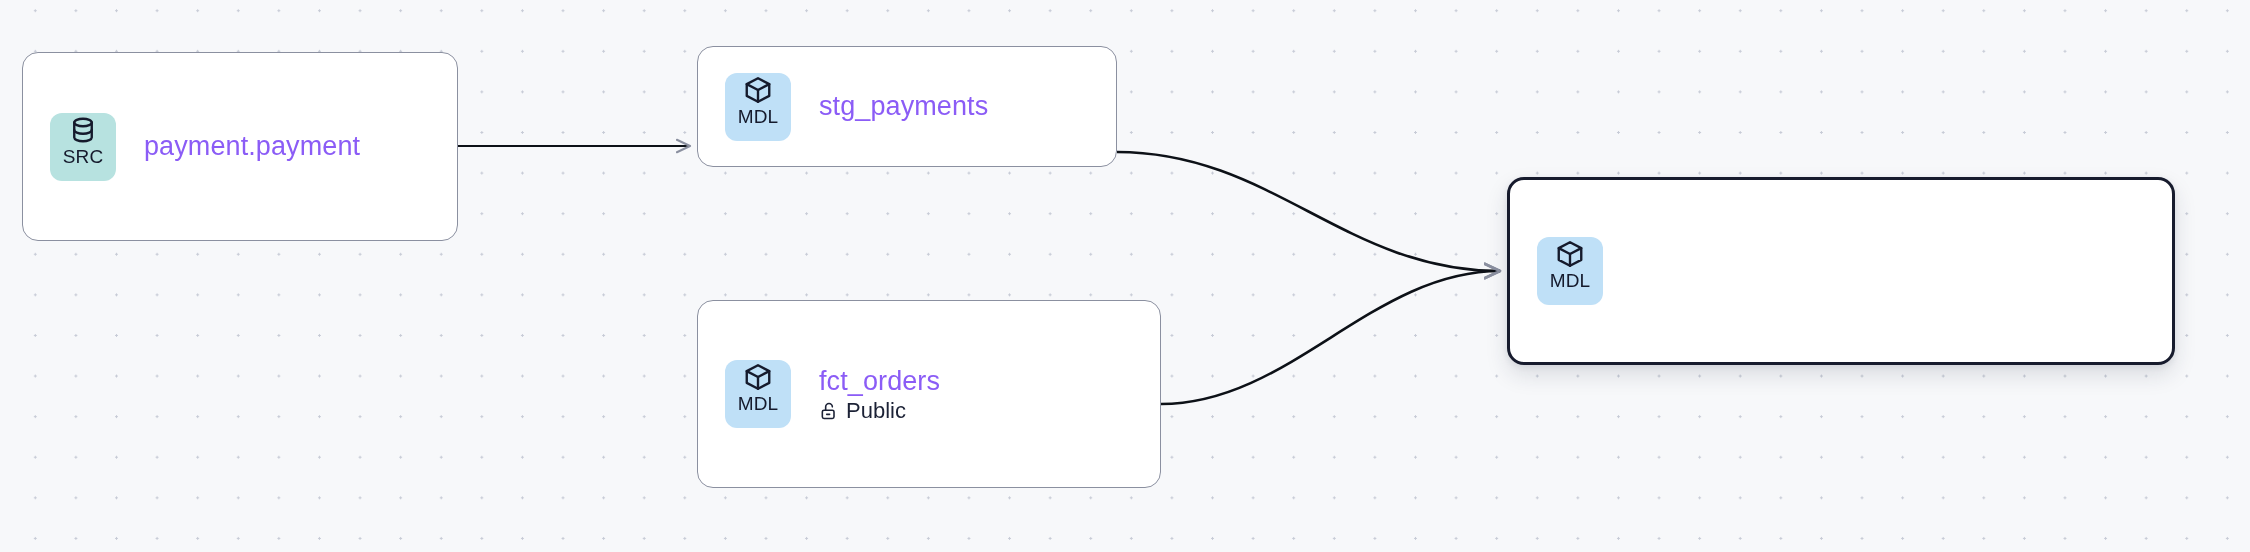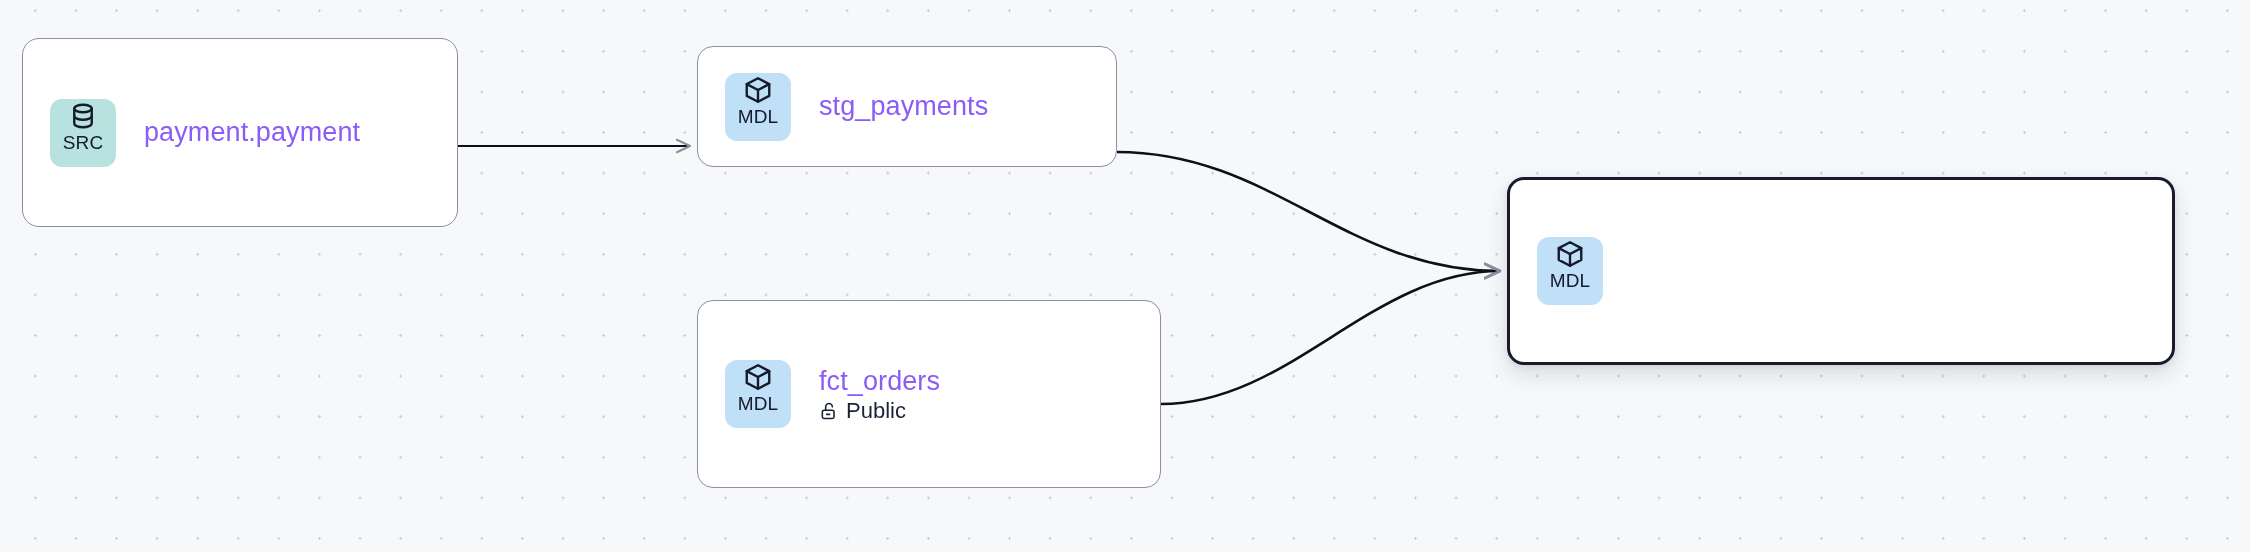--- a/index.html
+++ b/index.html
@@ -84,21 +84,21 @@
     display: flex;
     align-items: center;
     gap: 7px;
     margin-top: 0;
     font-size: 22px;
     line-height: 26px;
     color: #1c2236;
   }
   .node-sub svg { display: block; flex: 0 0 auto; }
   
-  #node-stripe-payment          { left: 22px;   top: 38px;  width: 436px; height: 189px; border-radius: 17px; }
+  #node-stripe-payment          { left: 22px;   top: 52px;  width: 436px; height: 189px; }
   #node-stg-payments            { left: 697px;  top: 46px;  width: 420px; height: 121px; }
   #node-fct-orders              { left: 697px;  top: 300px; width: 464px; height: 188px; }
   #node-agg-customer-payment    { left: 1507px; top: 177px; width: 668px; height: 188px; }
   #node-stg-payments .node-body,
   #node-agg-customer-payment .node-body { margin-left: 28px; }
 </style>
 </head>
 <body>
 
 <div id="canvas">

